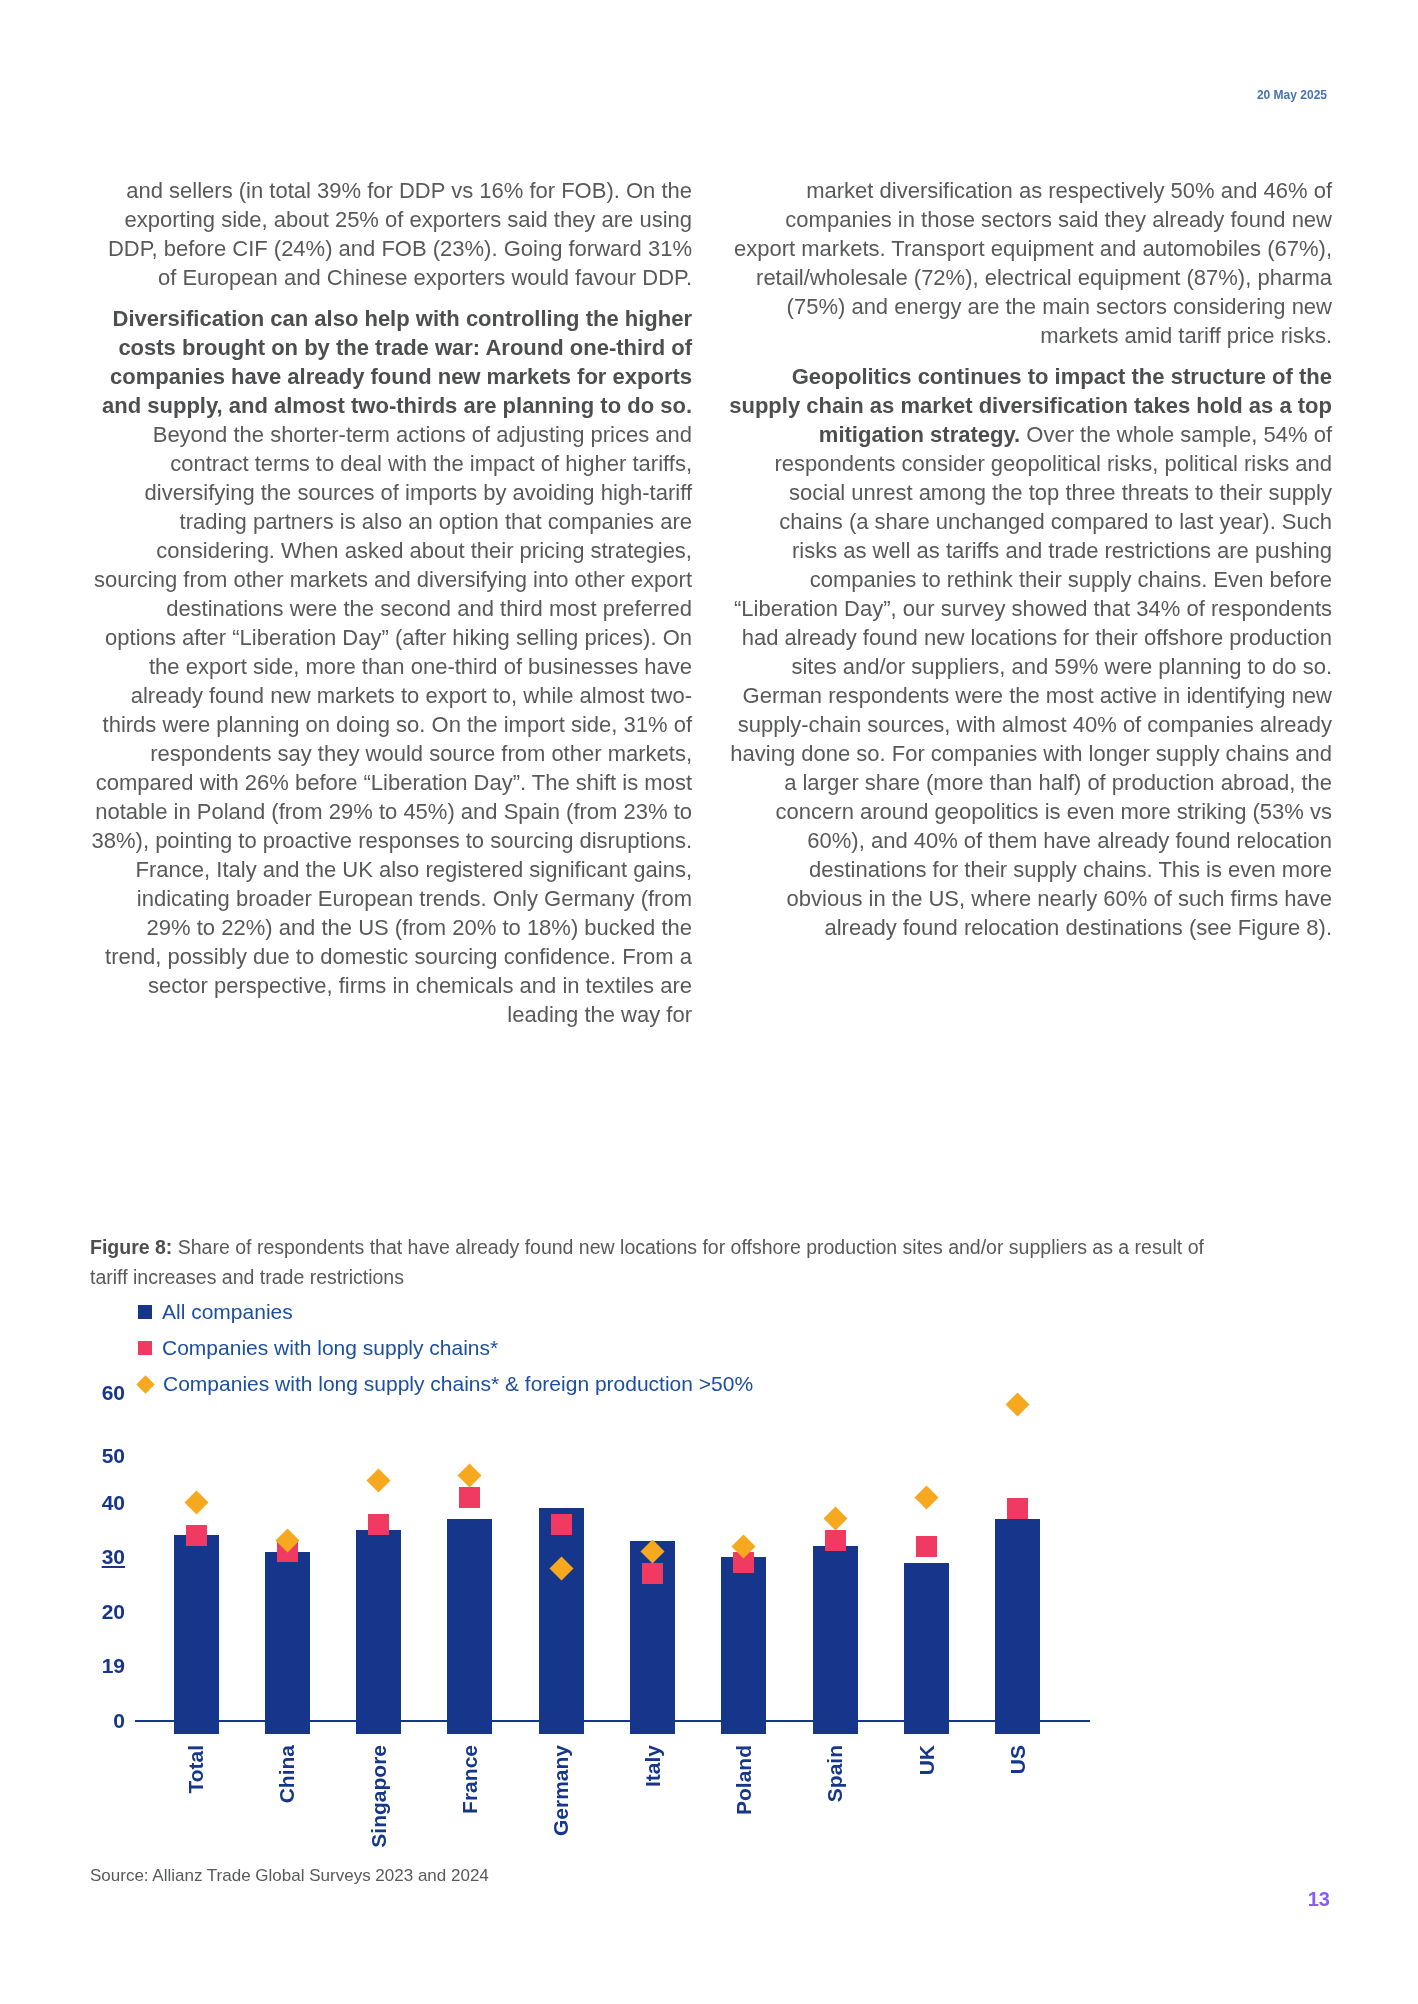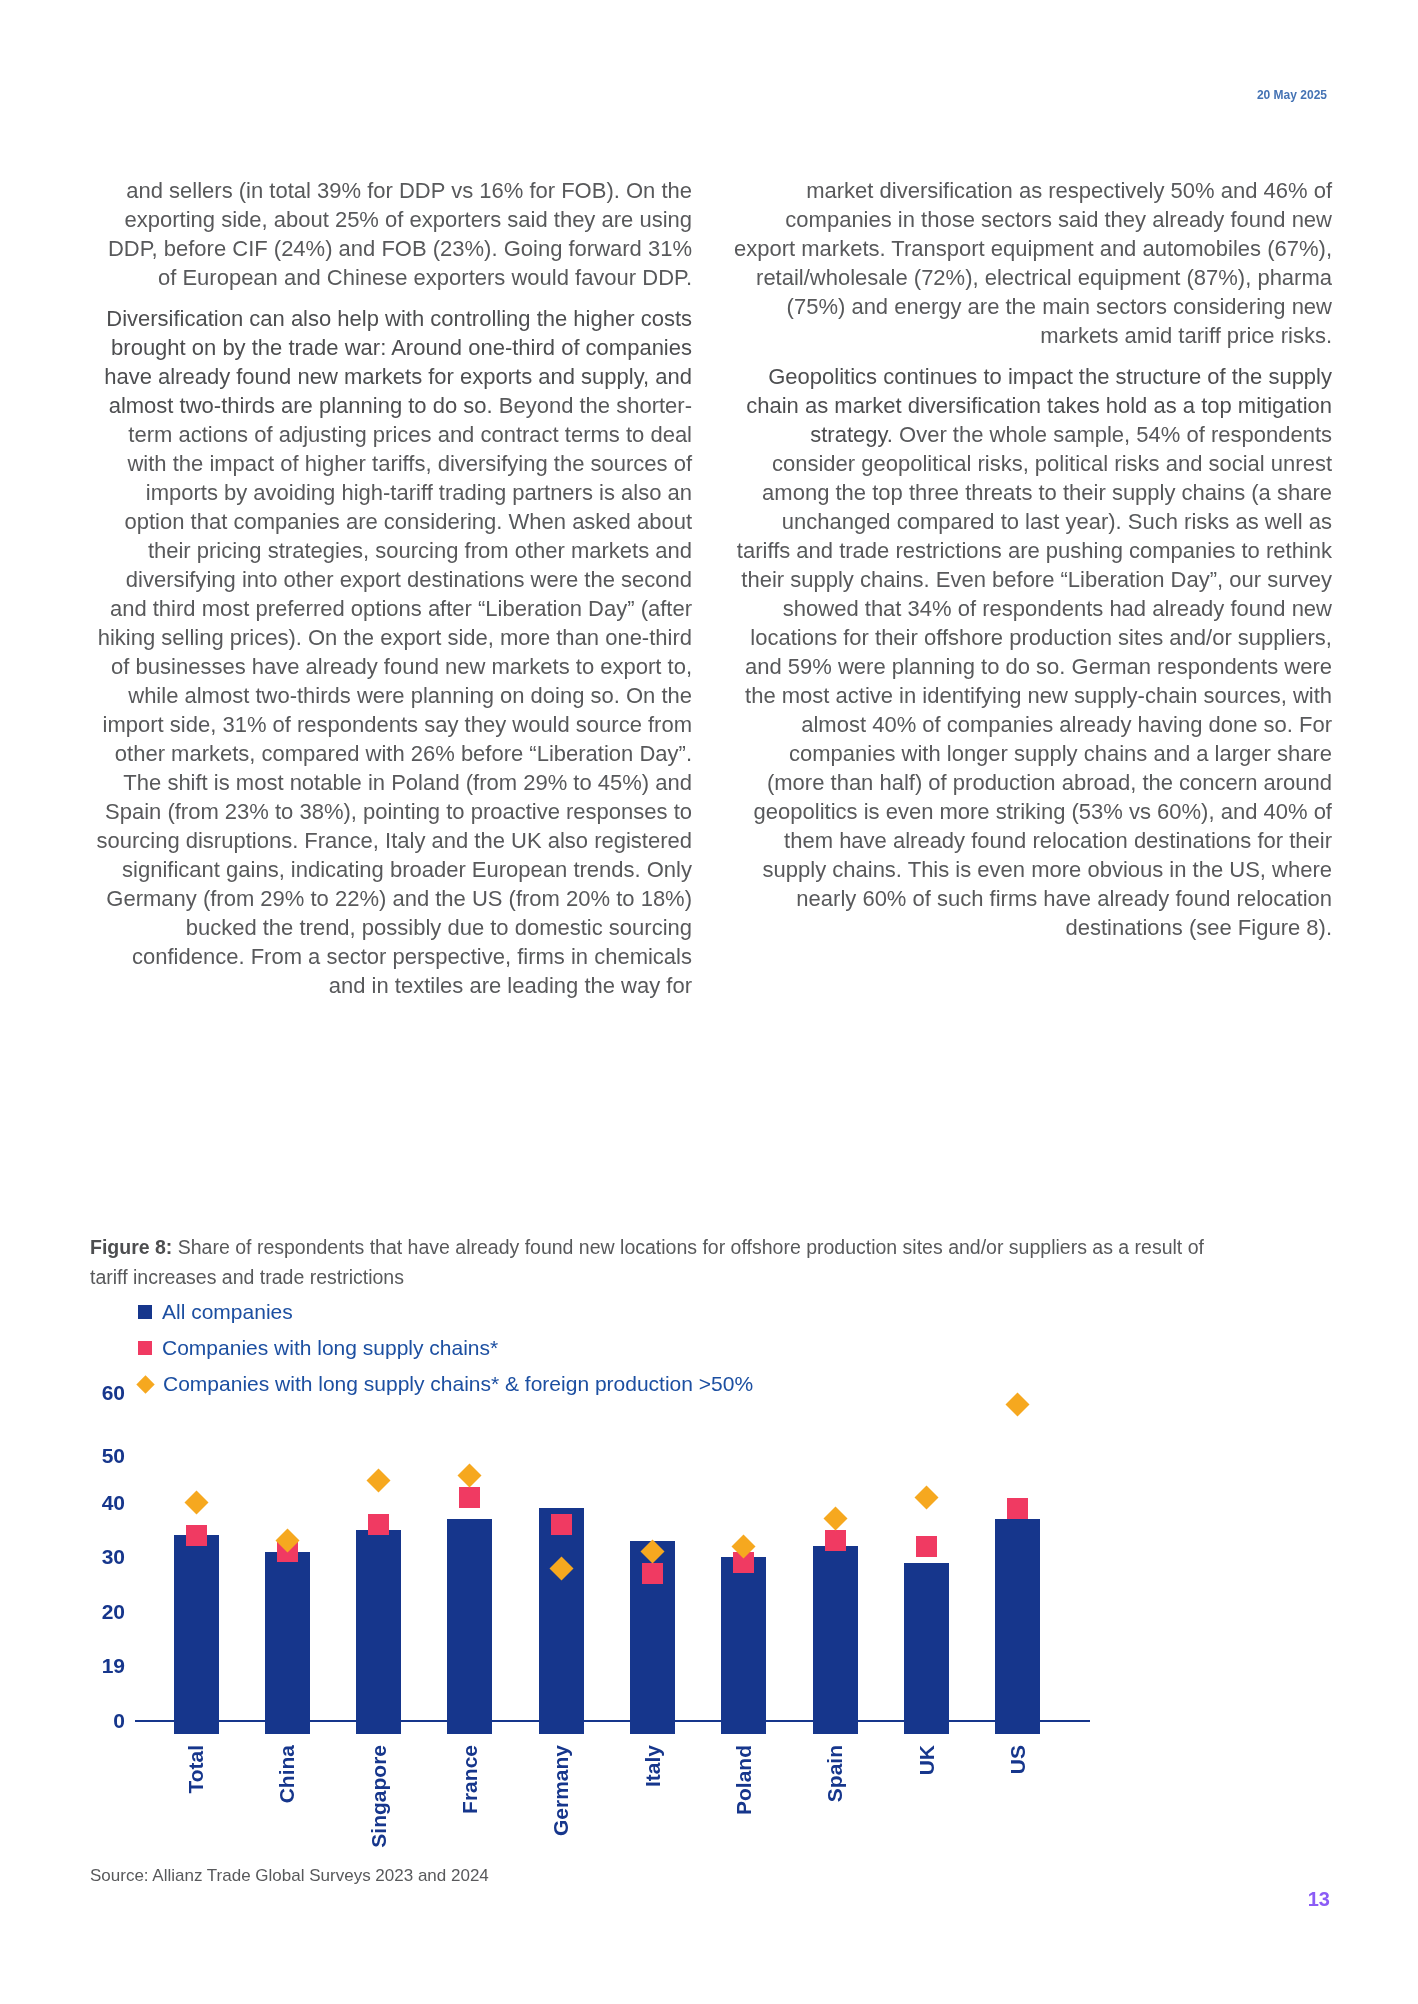--- a/index.html
+++ b/index.html
@@ -15,21 +15,21 @@
     font-size:12px;font-weight:600;color:#4573b4;
   }
   .col{
     position:absolute;top:176px;width:602px;
     font-size:22px;line-height:29px;color:#58595b;
     text-align:right;
   }
   .col.left{left:90px;}
   .col.right{left:728px;width:604px;}
   .col p{margin:0 0 12px 0;}
-  .col strong{color:#4d4e50;font-weight:400;}
+  .col strong{color:#4d4e50;font-weight:700;}
   .caption{
     position:absolute;left:90px;top:1232px;width:1150px;
     font-size:19.5px;line-height:30px;color:#58595b;
   }
   .caption strong{color:#4d4e50;}
   .legend{
     position:absolute;left:138px;top:1294px;
   }
   .legend-row{display:flex;align-items:center;height:36px;}
   .legend-swatch{width:14px;height:14px;margin-right:10px;flex:0 0 auto;}
@@ -103,21 +103,21 @@
       <div class="legend-row">
         <span class="legend-swatch diamond" style="background: rgb(246, 168, 31);"></span>
         <span class="legend-label">Companies with long supply chains* &amp; foreign production &gt;50%</span>
       </div>
     </div>
 
   <div class="chart" id="chart">
       <div class="ytick" style="top: 328px;">0</div>
       <div class="ytick" style="top: 273.4px;">19</div>
       <div class="ytick" style="top: 218.8px;">20</div>
-      <div class="ytick" style="top: 164.2px;">30</div>
+      <div class="ytick" style="top: 164.2px; text-decoration: underline;">30</div>
       <div class="ytick" style="top: 109.6px;">40</div>
       <div class="ytick" style="top: 55px; margin-top: 8px;">50</div>
       <div class="ytick" style="top: 0.4px;">60</div>
       <div class="bar" style="left: 98.5px; top: 155.36px; height: 198.64px; background: rgb(22, 54, 140);"></div>
       <div class="bar" style="left: 189.83px; top: 171.74px; height: 182.26px; background: rgb(22, 54, 140);"></div>
       <div class="bar" style="left: 281.16px; top: 149.9px; height: 204.1px; background: rgb(22, 54, 140);"></div>
       <div class="bar" style="left: 372.49px; top: 138.98px; height: 215.02px; background: rgb(22, 54, 140);"></div>
       <div class="bar" style="left: 463.82px; top: 128.06px; height: 225.94px; background: rgb(22, 54, 140);"></div>
       <div class="bar" style="left: 555.15px; top: 160.82px; height: 193.18px; background: rgb(22, 54, 140);"></div>
       <div class="bar" style="left: 646.48px; top: 177.2px; height: 176.8px; background: rgb(22, 54, 140);"></div>

